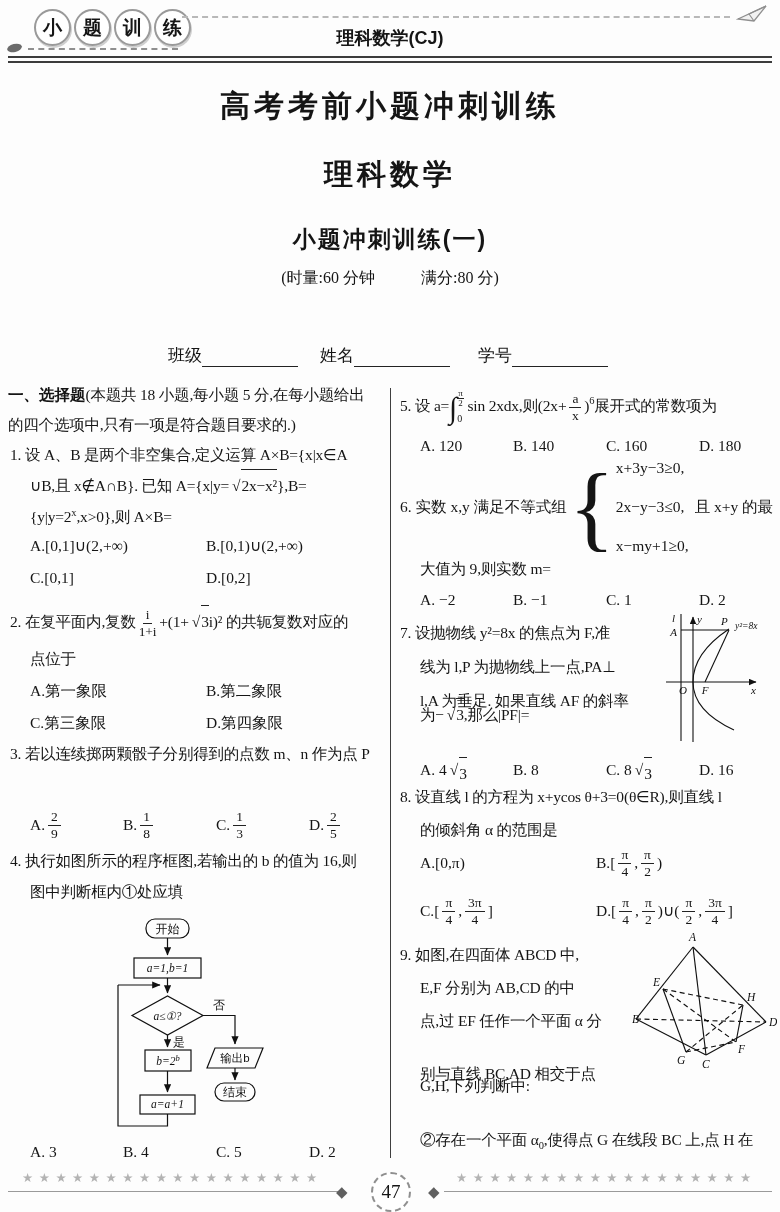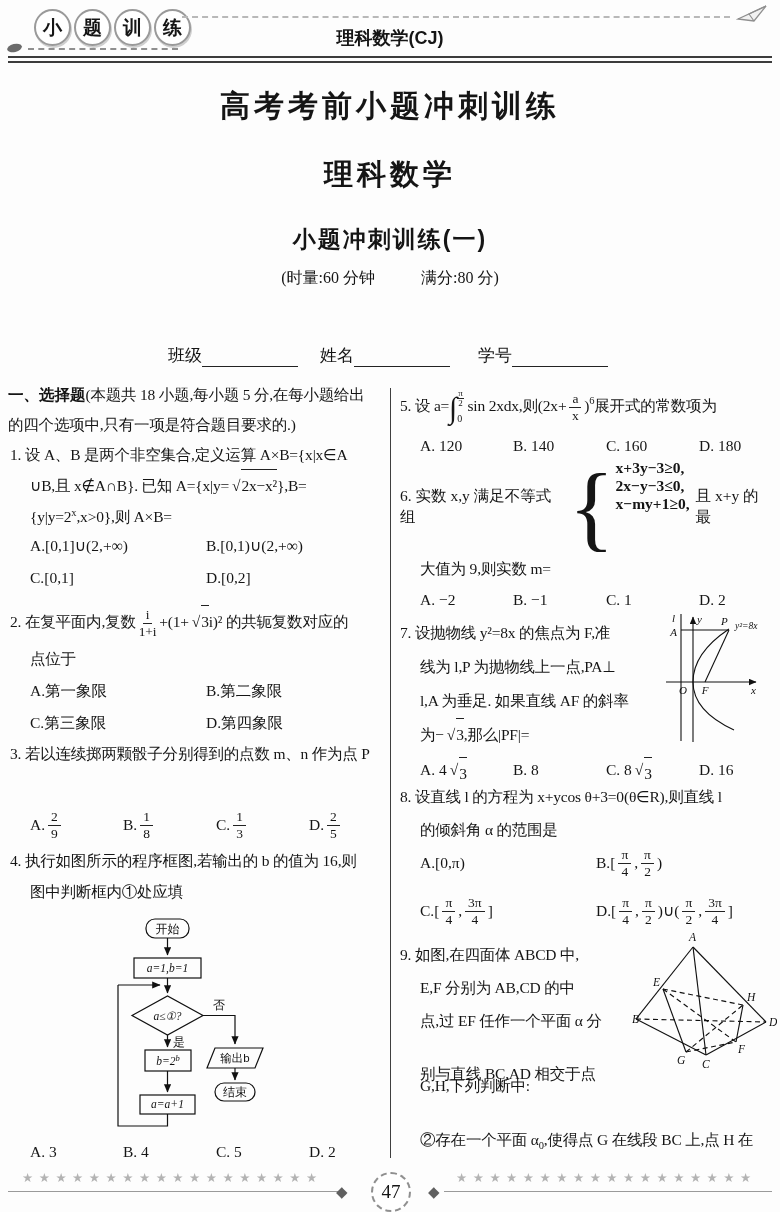--- a/index.html
+++ b/index.html
@@ -43,21 +43,21 @@
   .sq{margin:0 1px 0 3px;}
   .rad{border-top:1.2px solid #222;padding-top:7px;}
   sup.s{font-size:10.5px;vertical-align:super;line-height:0;}
   sub.s{font-size:10.5px;vertical-align:sub;line-height:0;}
   .int{font-size:30px;line-height:0;vertical-align:-7px;}
   .ilim{display:inline-flex;flex-direction:column;justify-content:space-between;height:36px;vertical-align:middle;font-size:10px;margin-right:4px;align-items:flex-start;}
   .tf{display:inline-flex;flex-direction:column;align-items:center;font-size:9px;line-height:1;}
   .tf .n{border-bottom:1px solid #222;padding:0 1px;}
   .sysrow{position:absolute;display:flex;align-items:center;font-size:15.5px;}
   .brace{font-size:96px;font-weight:400;line-height:0.82;margin:0 1px 0 2px;}
-  .syslines{display:flex;flex-direction:column;height:96px;padding:2px 0;font-weight:bold;}
+  .syslines{display:flex;flex-direction:column;justify-content:space-between;height:96px;padding:2px 0;}
   .post{margin-left:6px;}
   
   .stars{position:absolute;top:1170px;font-size:12.5px;color:#b3b3b3;letter-spacing:5.5px;white-space:nowrap;}
   .fline{position:absolute;top:1191px;border-top:1.6px solid #9a9a9a;}
   .fdiamond{position:absolute;top:1183px;font-size:15px;color:#5f5f5f;}
   .pagec{position:absolute;left:371px;top:1172px;width:36px;height:36px;border:2.4px dashed #8f8f8f;border-radius:50%;
          display:flex;align-items:center;justify-content:center;font-size:19px;background:#fff;}
   svg text{font-family:"Liberation Serif",serif;}
   svg .cn{font-family:"Liberation Sans",sans-serif;font-style:normal;}
 </style>
@@ -240,21 +240,21 @@
   <div class="orow o4" style="left:22px;top:206px">
     <span class="oi">A. −2</span>
     <span class="oi">B. −1</span>
     <span class="oi">C. 1</span>
     <span class="oi">D. 2</span>
   </div>
 
   <div class="ln" style="left:2px;top:238px">7. 设抛物线 y²=8x 的焦点为 F,准</div>
   <div class="ln" style="left:22px;top:272px">线为 l,P 为抛物线上一点,PA⊥</div>
   <div class="ln" style="left:22px;top:306px">l,A 为垂足. 如果直线 AF 的斜率</div>
-  <div class="ln" style="left:22px;top:340px">
+  <div class="ln" style="left:22px;top:320px">
     <span>为−</span><span class="sq">√</span><span class="rad">3</span><span>,那么|PF|=</span>
   </div>
 
   <svg class="abs" style="left:266px;top:224px" width="110" height="150" viewBox="0 0 110 150">
     <defs>
       <marker id="ah2" markerWidth="8" markerHeight="7" refX="6.5" refY="3" orient="auto">
           <path d="M0,0 L7,3 L0,6 Z" fill="#111"></path>
         </marker>
     </defs>
     <g stroke="#111" stroke-width="1.1" fill="none">

